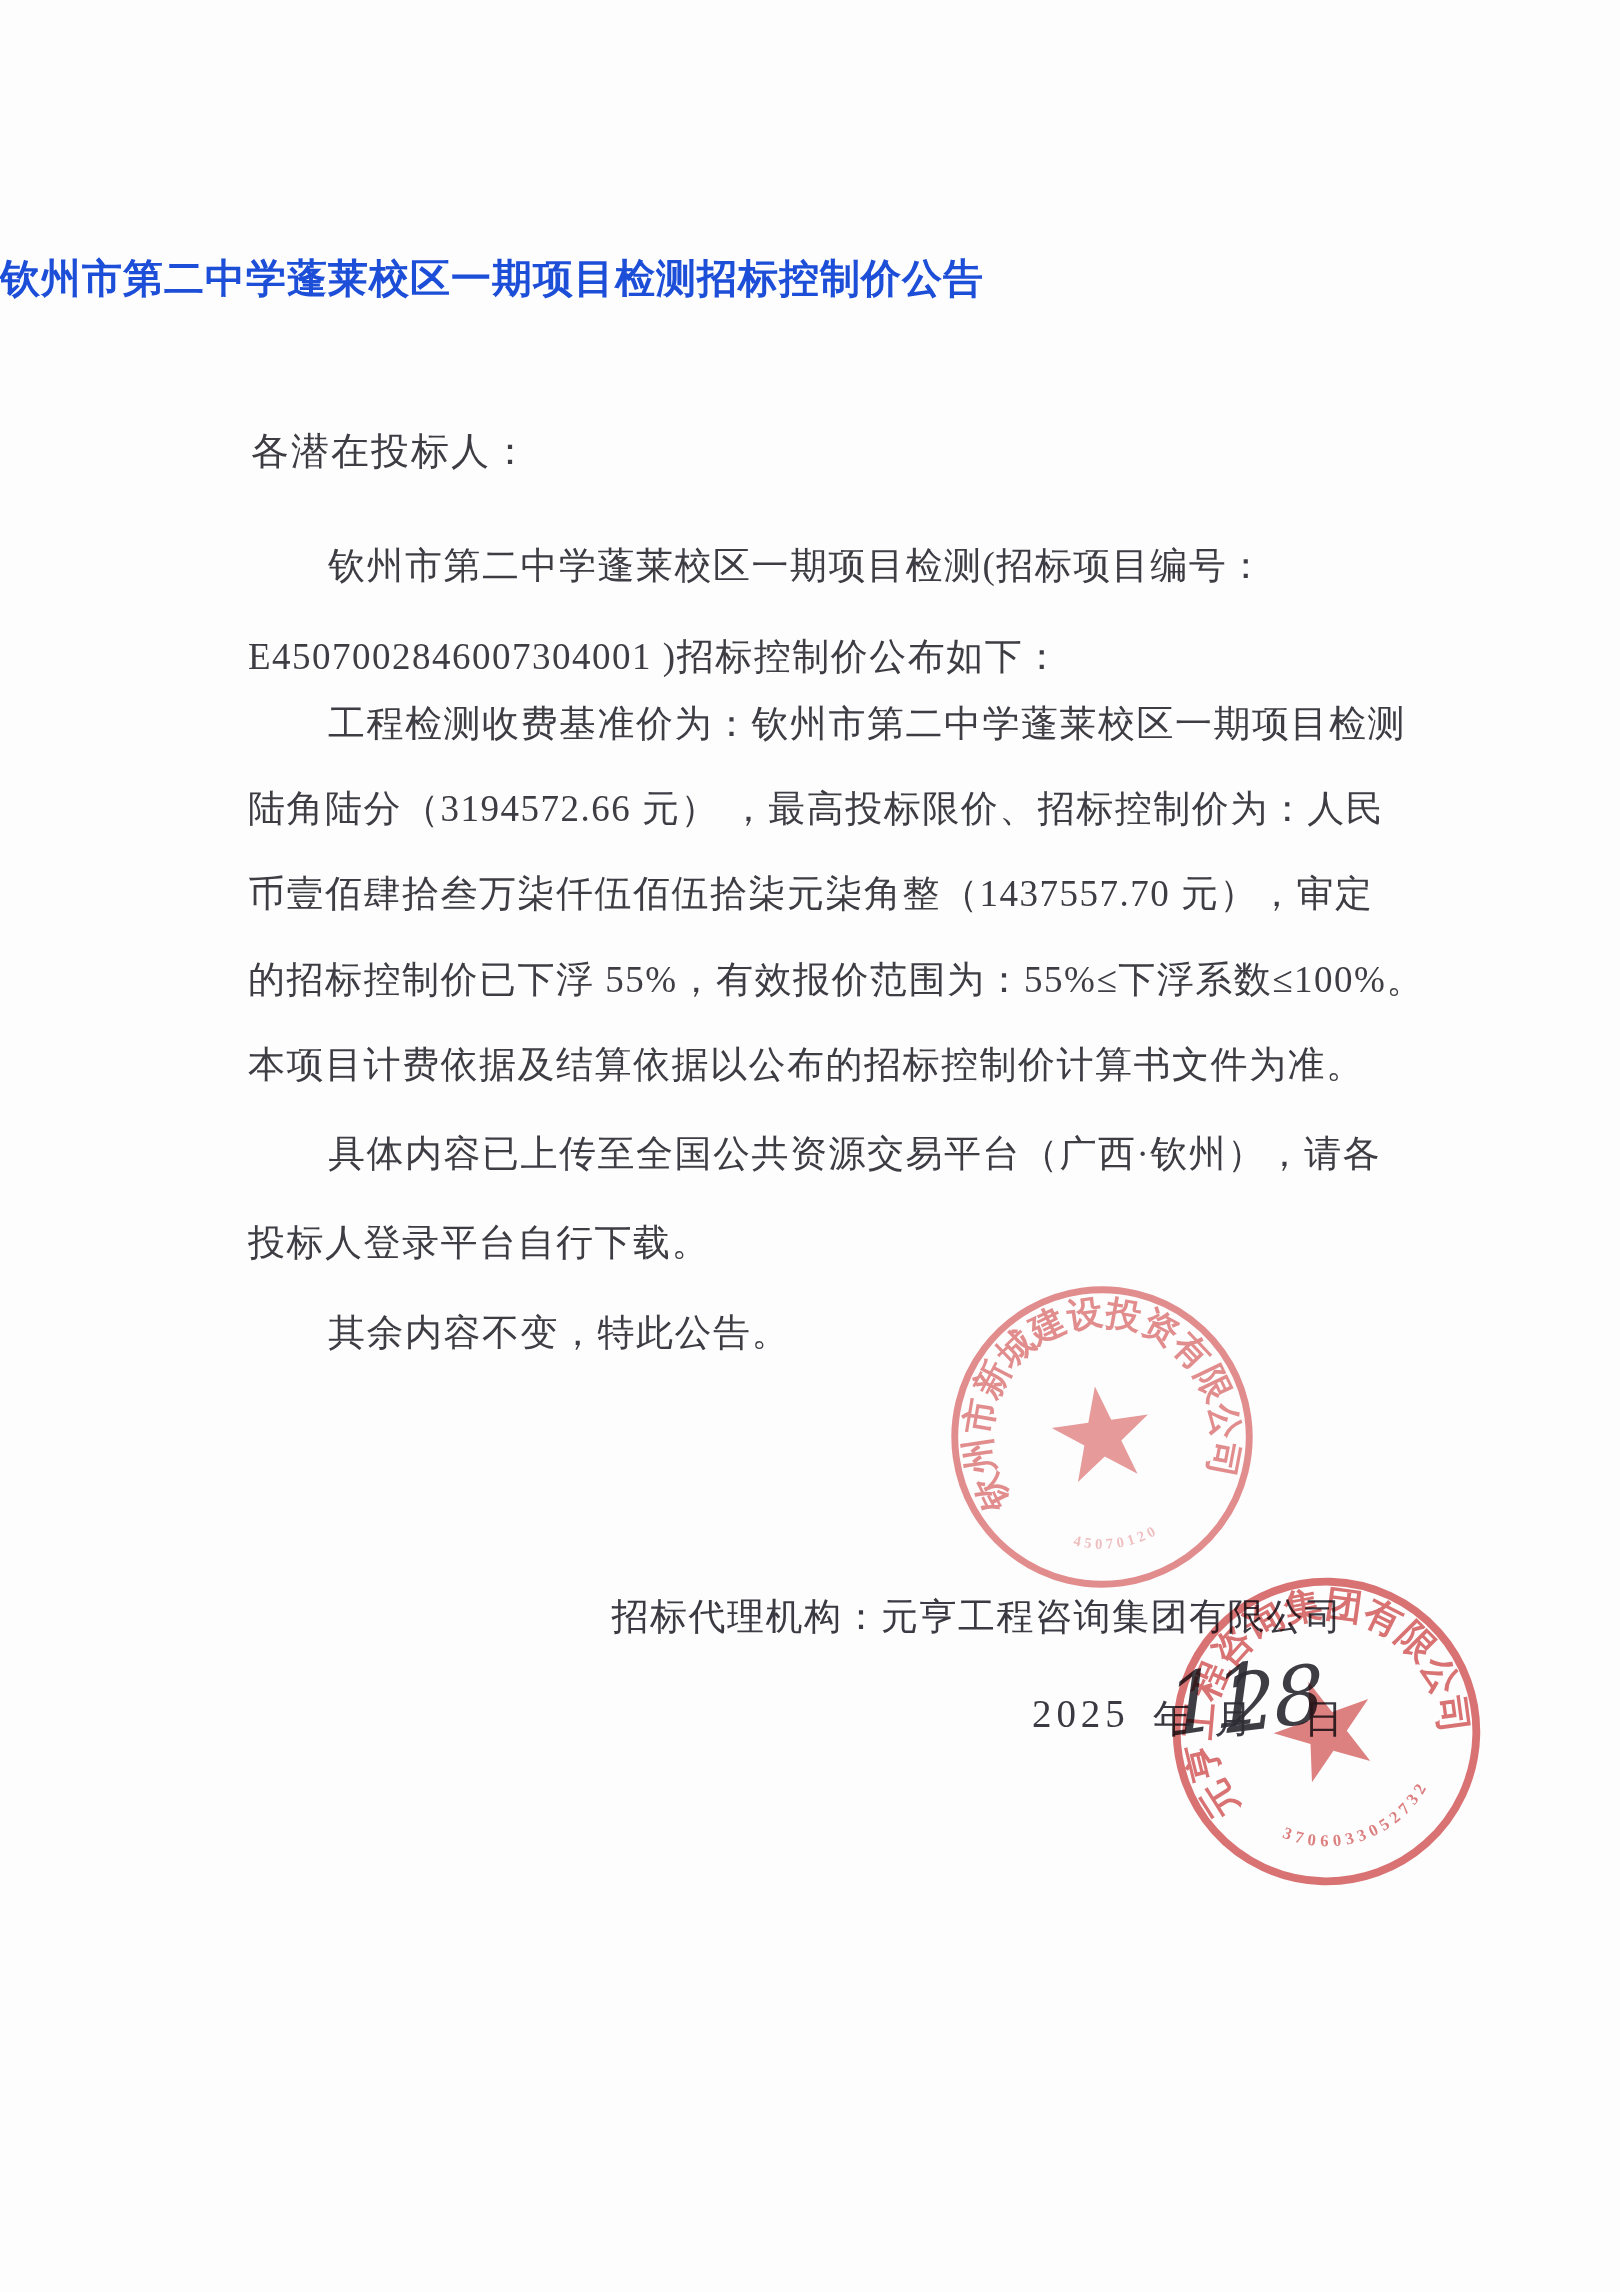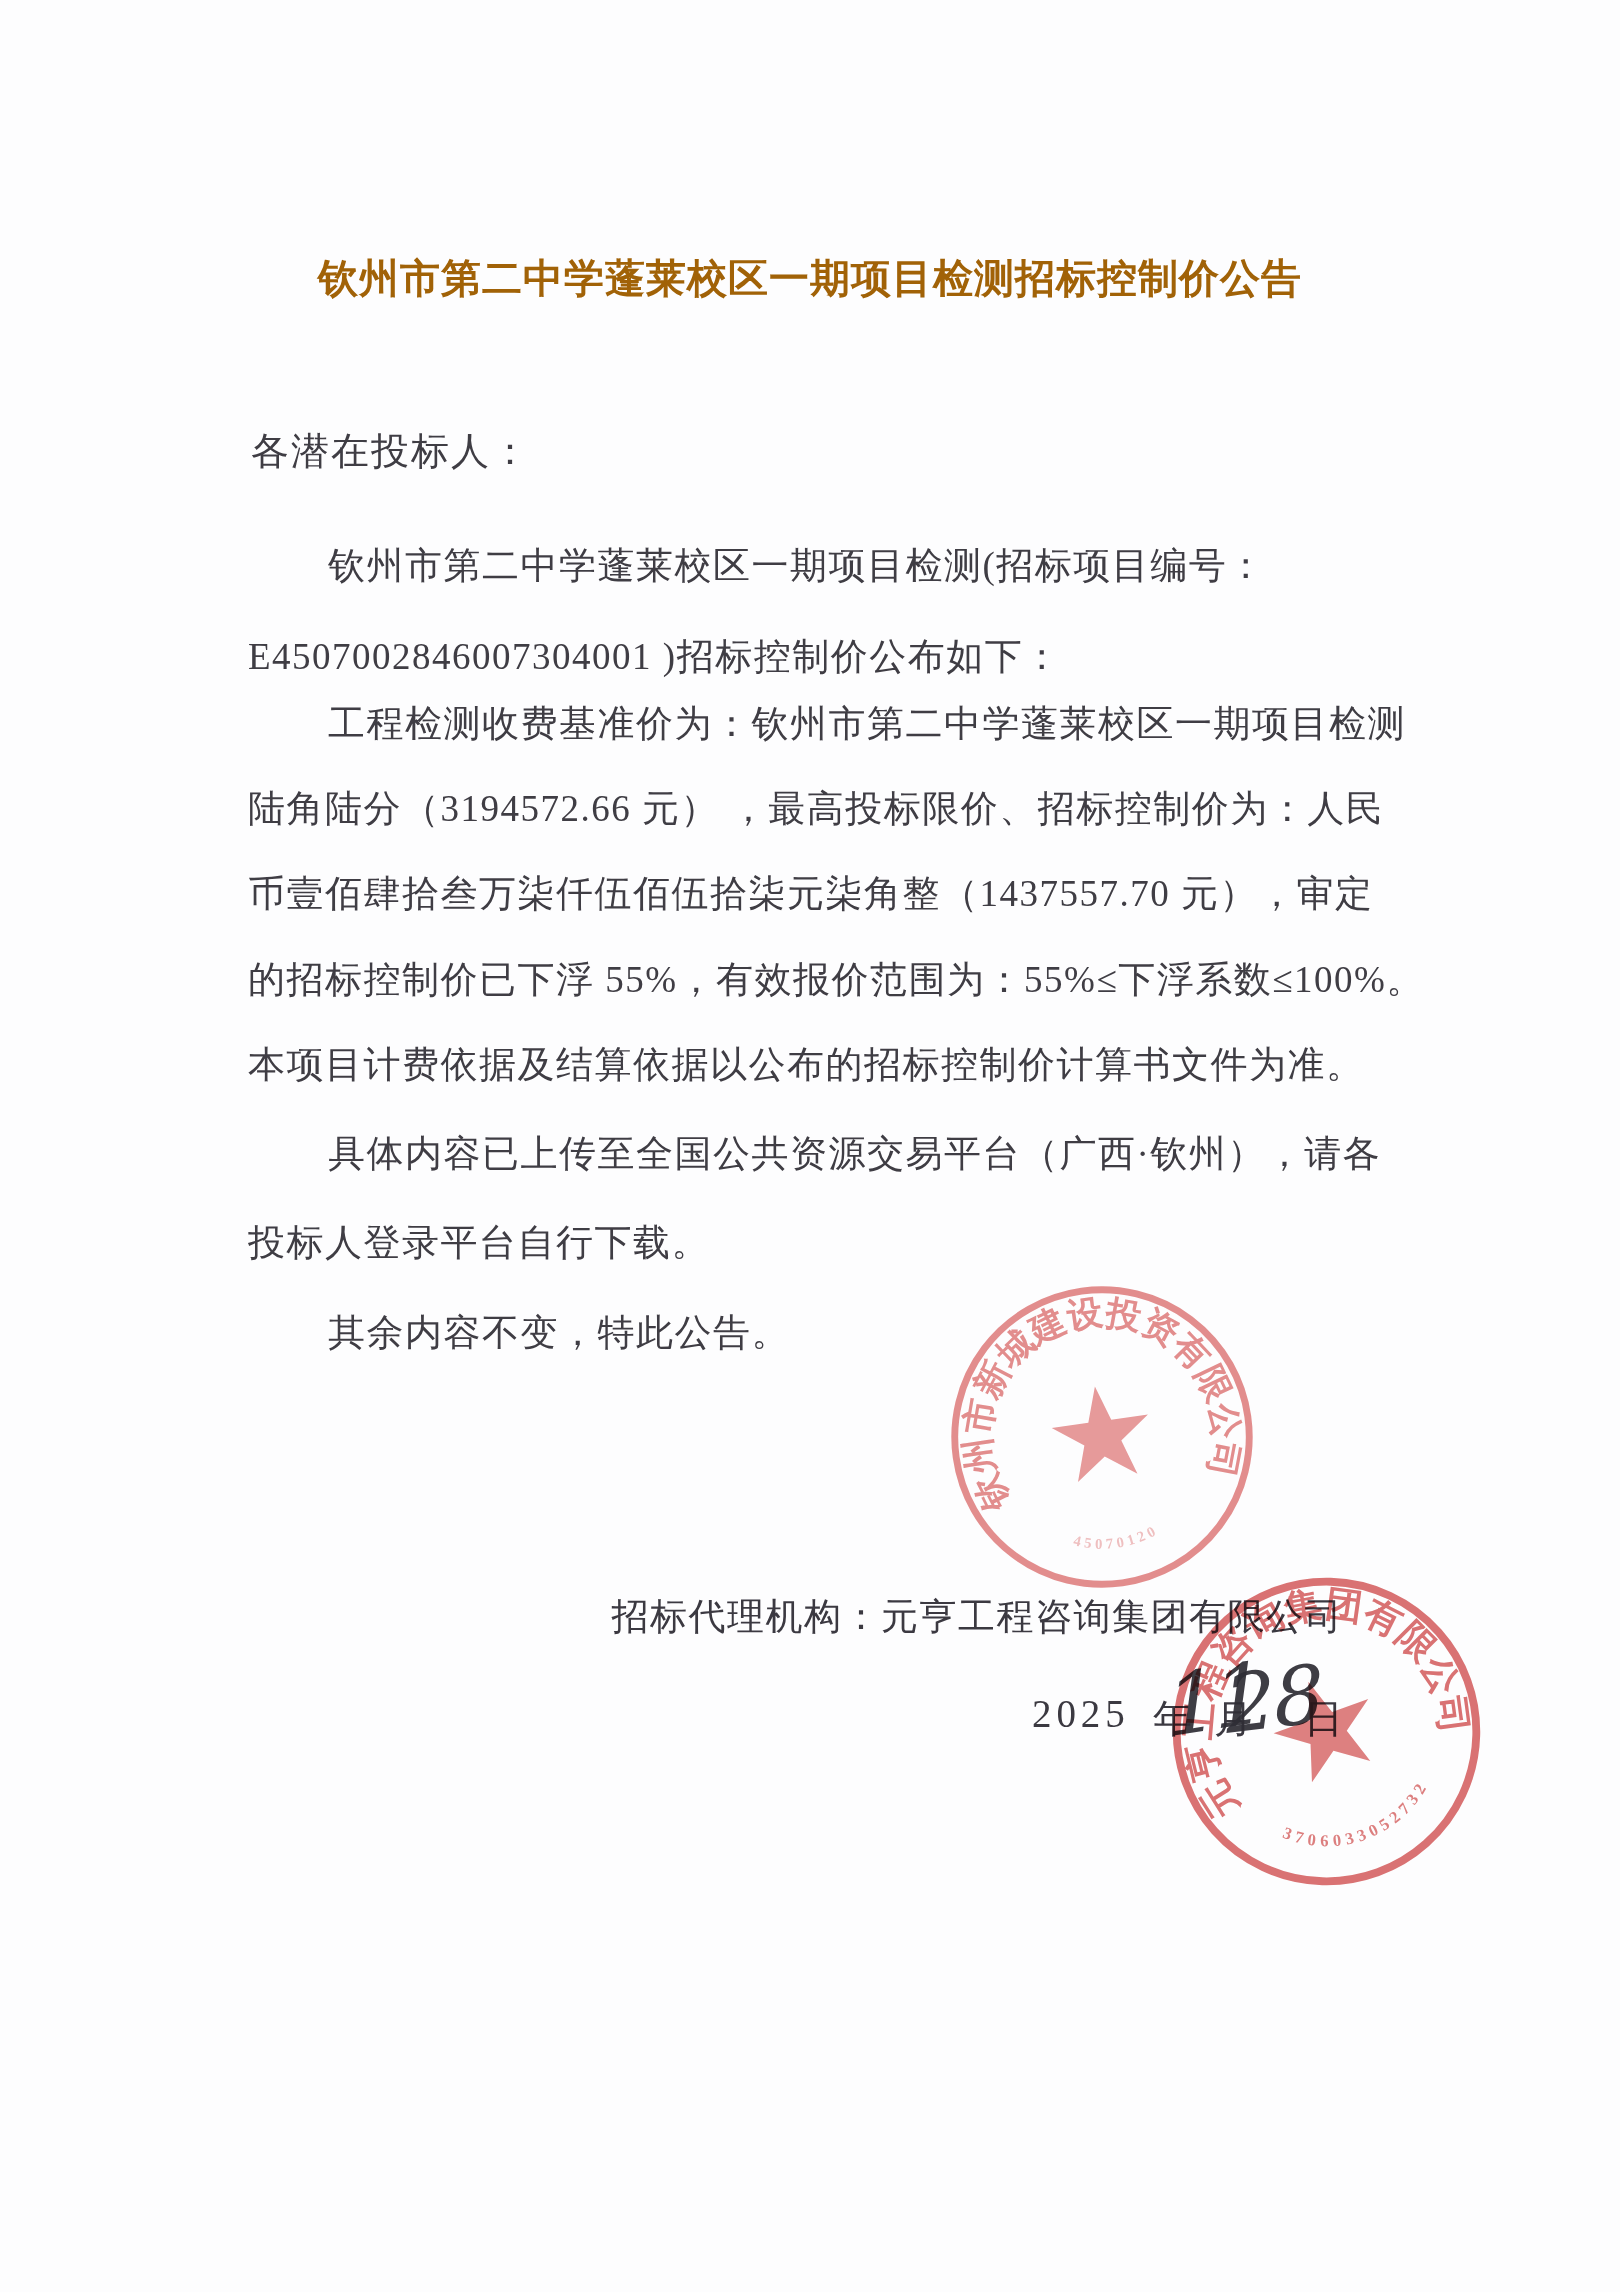--- a/index.html
+++ b/index.html
@@ -7,26 +7,25 @@
     position:relative;
     width:1620px;height:2293px;
     margin:0 auto;
     background:#fdfdfe;
     overflow:hidden;
     font-family:"Liberation Serif","DejaVu Serif",serif;
     color:#3f3d44;
   }
   .doc-title{
     position:absolute;left:0;top:251px;width:100%;
-    text-align:center;
     font-family:"Liberation Sans","DejaVu Sans",sans-serif;
     font-weight:700;
     font-size:40px;
     letter-spacing:1px;
-    color:#a16207;
+    color:#1d4ed8;
     white-space:nowrap;
   }
   .greeting{
     position:absolute;left:251px;top:426px;
     font-size:38px;letter-spacing:2px;white-space:nowrap;
   }
   .body-line{
     position:absolute;left:248px;width:1127px;
     font-size:37px;letter-spacing:1.5px;
     white-space:nowrap;

